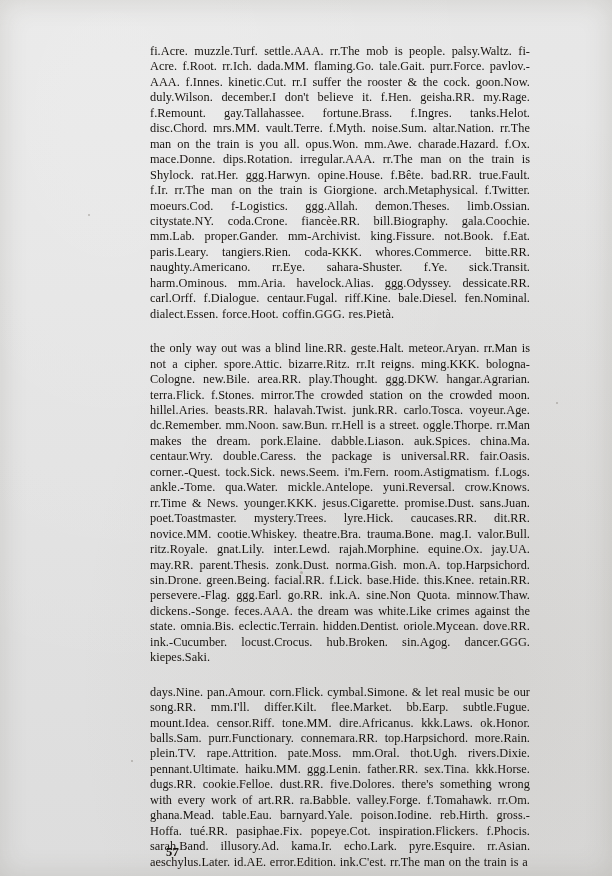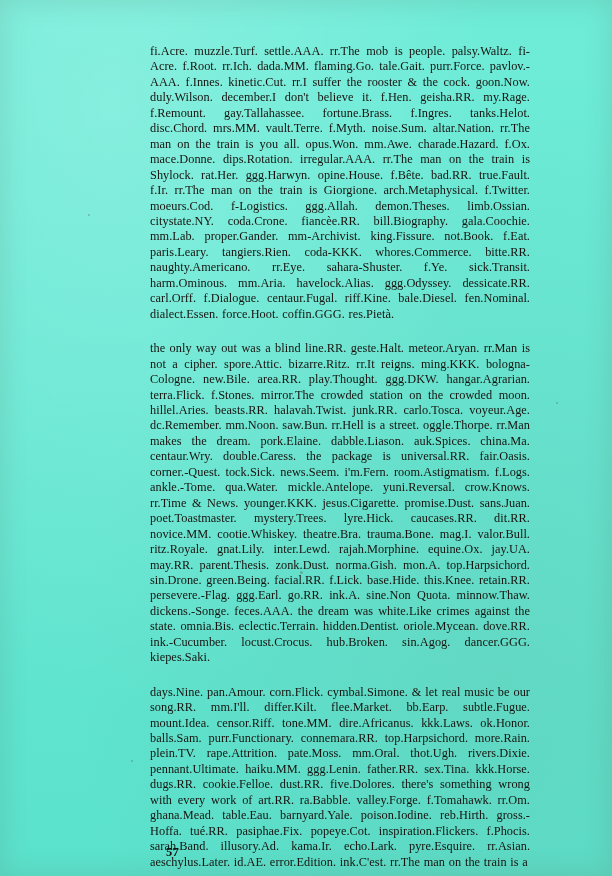--- a/index.html
+++ b/index.html
@@ -10,21 +10,21 @@
     width: 612px;
     height: 876px;
     background: #cfcabf;
     font-family: "Liberation Serif", serif;
     overflow: hidden;
   }
   #page {
     position: relative;
     width: 612px;
     height: 876px;
-    background: #5eead4;
+    background: #e5e5e5;
     box-sizing: border-box;
   }
   
   #page::before {
     content: "";
     position: absolute;
     inset: 0;
     background:
       radial-gradient(ellipse at 18% 12%, rgba(255,255,255,0.18), rgba(255,255,255,0) 55%),
       radial-gradient(ellipse at 82% 78%, rgba(120,110,90,0.10), rgba(255,255,255,0) 60%),

